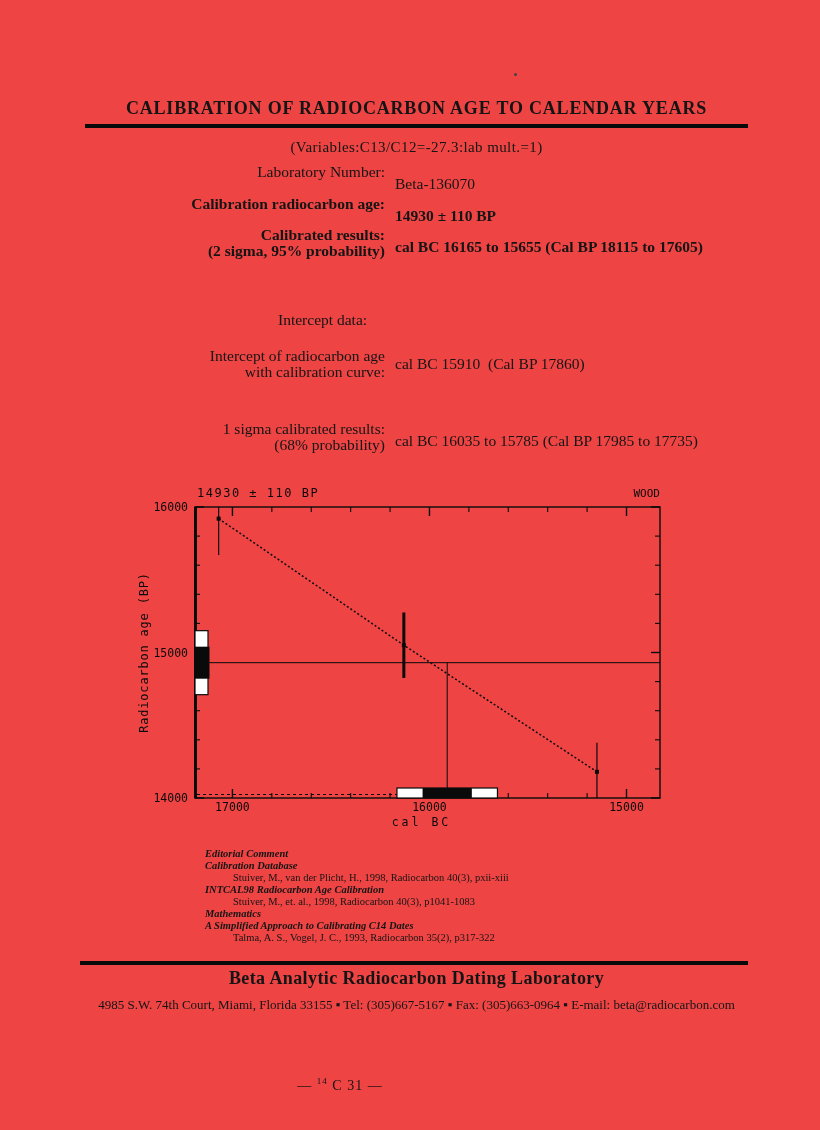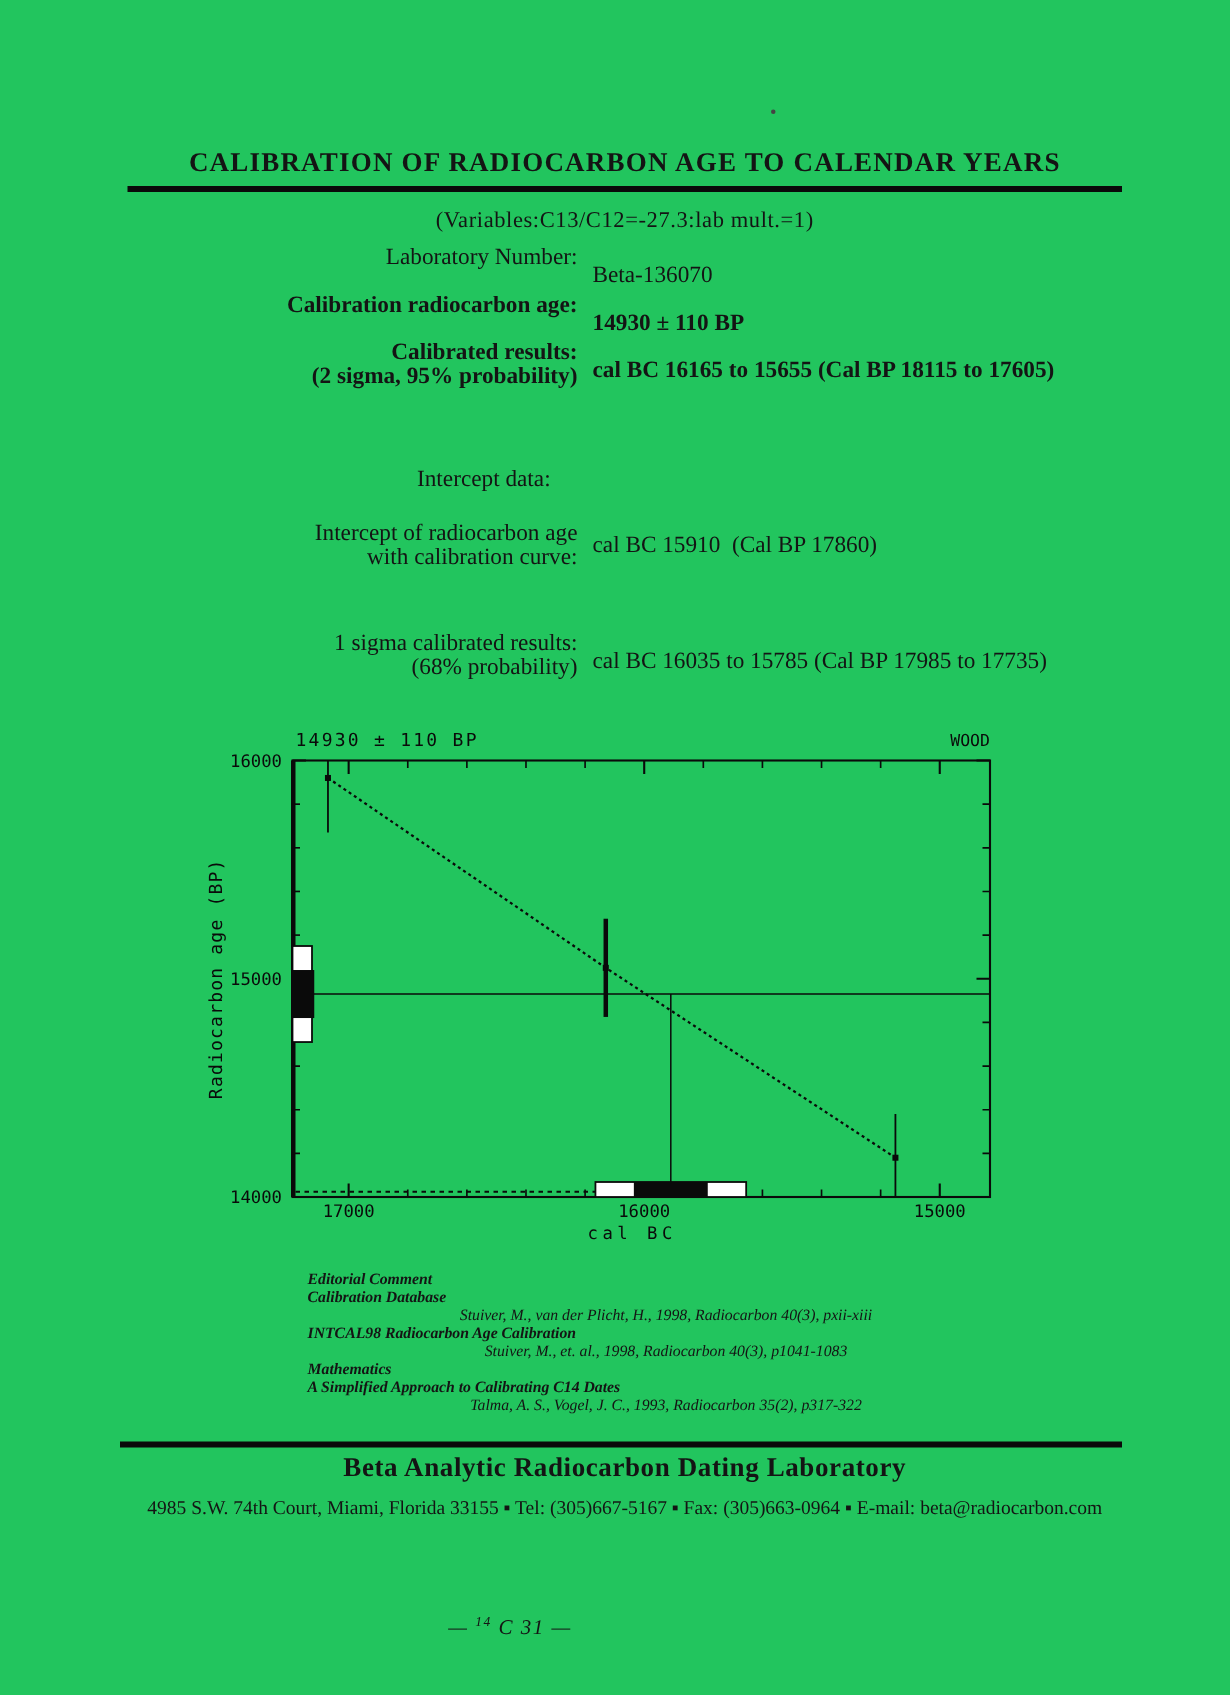--- a/index.html
+++ b/index.html
@@ -1,37 +1,37 @@
 <!DOCTYPE html>
 <html><head>
 <meta charset="utf-8">
 <style>
   html,body{margin:0;padding:0;background:#e8e8e8;}
-  .page{position:relative;width:820px;height:1130px;background:#22c55e;margin:0 auto;
+  .page{position:relative;width:820px;height:1130px;background:#ef4444;margin:0 auto;
         font-family:"Liberation Serif",serif;color:#141414;overflow:hidden;}
   .abs{position:absolute;}
   .center-band{left:85px;width:663px;text-align:center;}
   .title{top:98px;font-size:18px;font-weight:bold;letter-spacing:0.8px;}
   .rule{background:#0a0a0a;}
   .title-rule{top:124px;left:85px;width:663px;height:4px;}
   .variables{top:139px;font-size:15px;letter-spacing:0.4px;}
   .row{left:0;width:820px;font-size:15.5px;}
   .lbl{position:absolute;right:435px;top:0;text-align:right;white-space:nowrap;line-height:16px;}
   .val{position:absolute;left:395px;top:12px;white-space:pre;line-height:16px;}
   .bold{font-weight:bold;}
   .noise-dot{top:73px;left:514px;width:3px;height:3px;background:#444;border-radius:50%;}
   .chart-wrap{top:480px;left:130px;width:545px;height:355px;}
   .refs{top:848px;left:175px;font-size:10.5px;line-height:12px;width:480px;}
   .refs-heading{font-size:12.5px;margin-bottom:3px;}
   .ref-title{font-weight:bold;font-style:italic;margin-left:30px;}
-  .ref-citation{font-style:italic;margin-left:58px;text-align:center;}
+  .ref-citation{margin-left:58px;}
   .footer-rule{top:961px;left:80px;width:668px;height:4px;}
   .lab-name{top:968px;font-size:18px;font-weight:bold;letter-spacing:0.4px;}
   .lab-address{top:997px;font-size:13px;}
-  .page-number{top:1076px;left:0;width:680px;text-align:center;font-size:14px;letter-spacing:1px;font-style:italic;}
+  .page-number{top:1076px;left:0;width:680px;text-align:center;font-size:14px;letter-spacing:1px;}
   .page-number sup{font-size:9px;}
 </style>
 </head>
 <body>
 
 <div class="page">
 
   <div class="abs noise-dot"></div>
 
   <div class="abs center-band title">CALIBRATION OF RADIOCARBON AGE TO CALENDAR YEARS</div>

